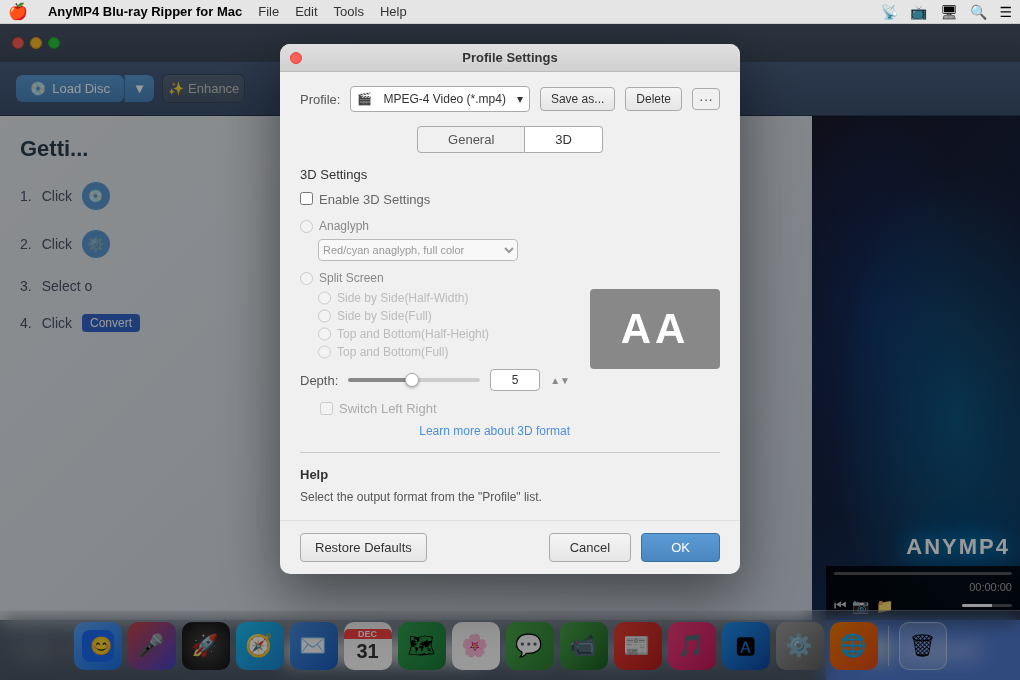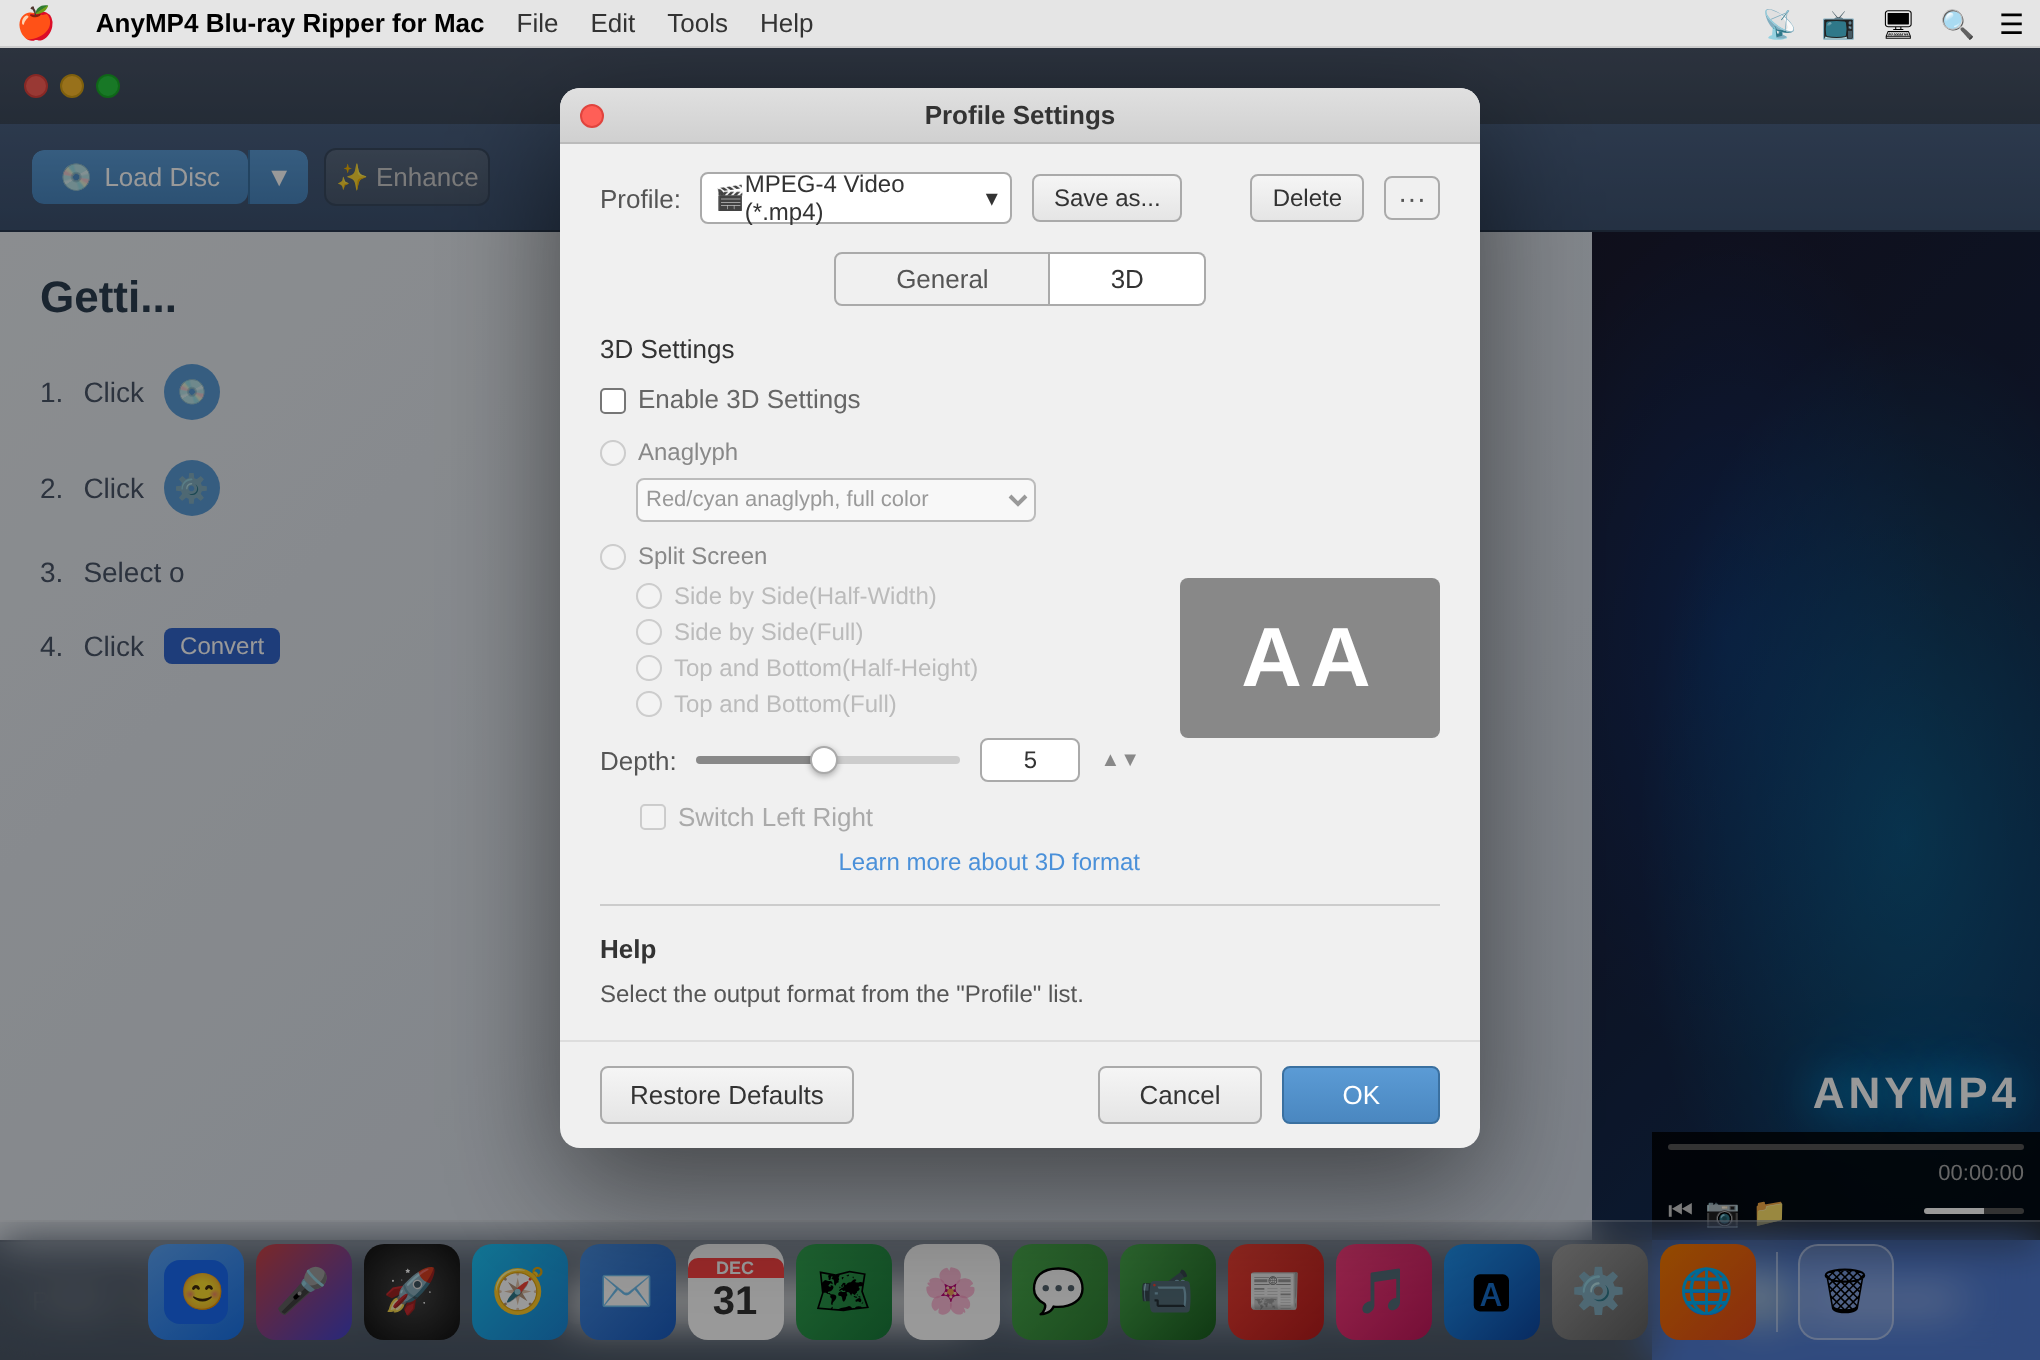--- a/index.html
+++ b/index.html
@@ -161,21 +161,21 @@
       background: #5b9bd5;
       color: white;
       border: none;
       border-radius: 4px;
       padding: 2px 8px;
       font-size: 12px;
     }
 
     
     .content-right {
-      width: 224px;
+      width: 208px;
       background: #000;
       position: relative;
       overflow: hidden;
     }
     .video-preview {
       width: 100%;
       height: 100%;
       background: linear-gradient(135deg, #1a1a2e 0%, #16213e 50%, #0f3460 100%);
       display: flex;
       align-items: flex-end;
@@ -399,21 +399,20 @@
       color: #333;
     }
     .btn-delete {
       background: linear-gradient(180deg, #f5f5f5 0%, #e5e5e5 100%);
       border: 1px solid #aaa;
       border-radius: 4px;
       padding: 4px 10px;
       font-size: 12px;
       cursor: pointer;
       color: #333;
-      margin-left: 24px;
     }
     .btn-dots {
       background: none;
       border: 1px solid #aaa;
       border-radius: 4px;
       padding: 2px 6px;
       cursor: pointer;
       color: #555;
       font-size: 14px;
     }
@@ -443,21 +442,21 @@
 
     
     .section-title {
       font-size: 13px;
       font-weight: 400;
       color: #333;
       margin-bottom: 10px;
     }
     .checkbox-row {
       display: flex;
-      align-items: flex-end;
+      align-items: flex-start;
       gap: 6px;
       margin-bottom: 12px;
     }
     .checkbox-row input[type="checkbox"] { accent-color: #aaa; }
     .checkbox-row label { font-size: 13px; color: #666; }
 
     .settings-body {
       display: flex;
       gap: 20px;
     }

